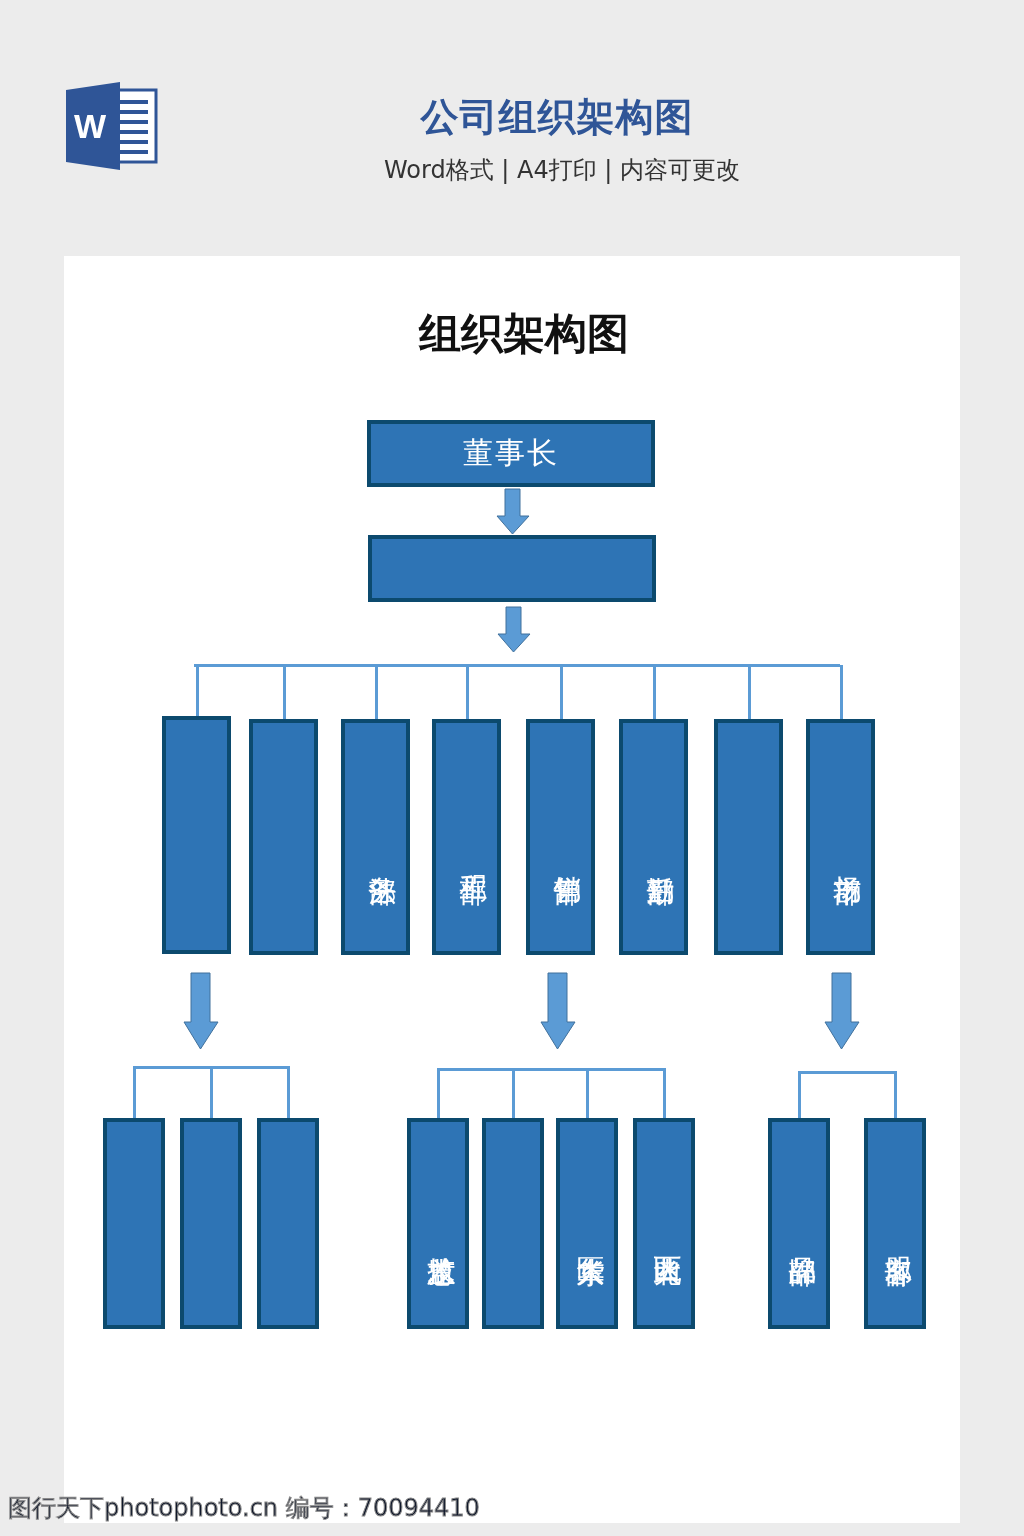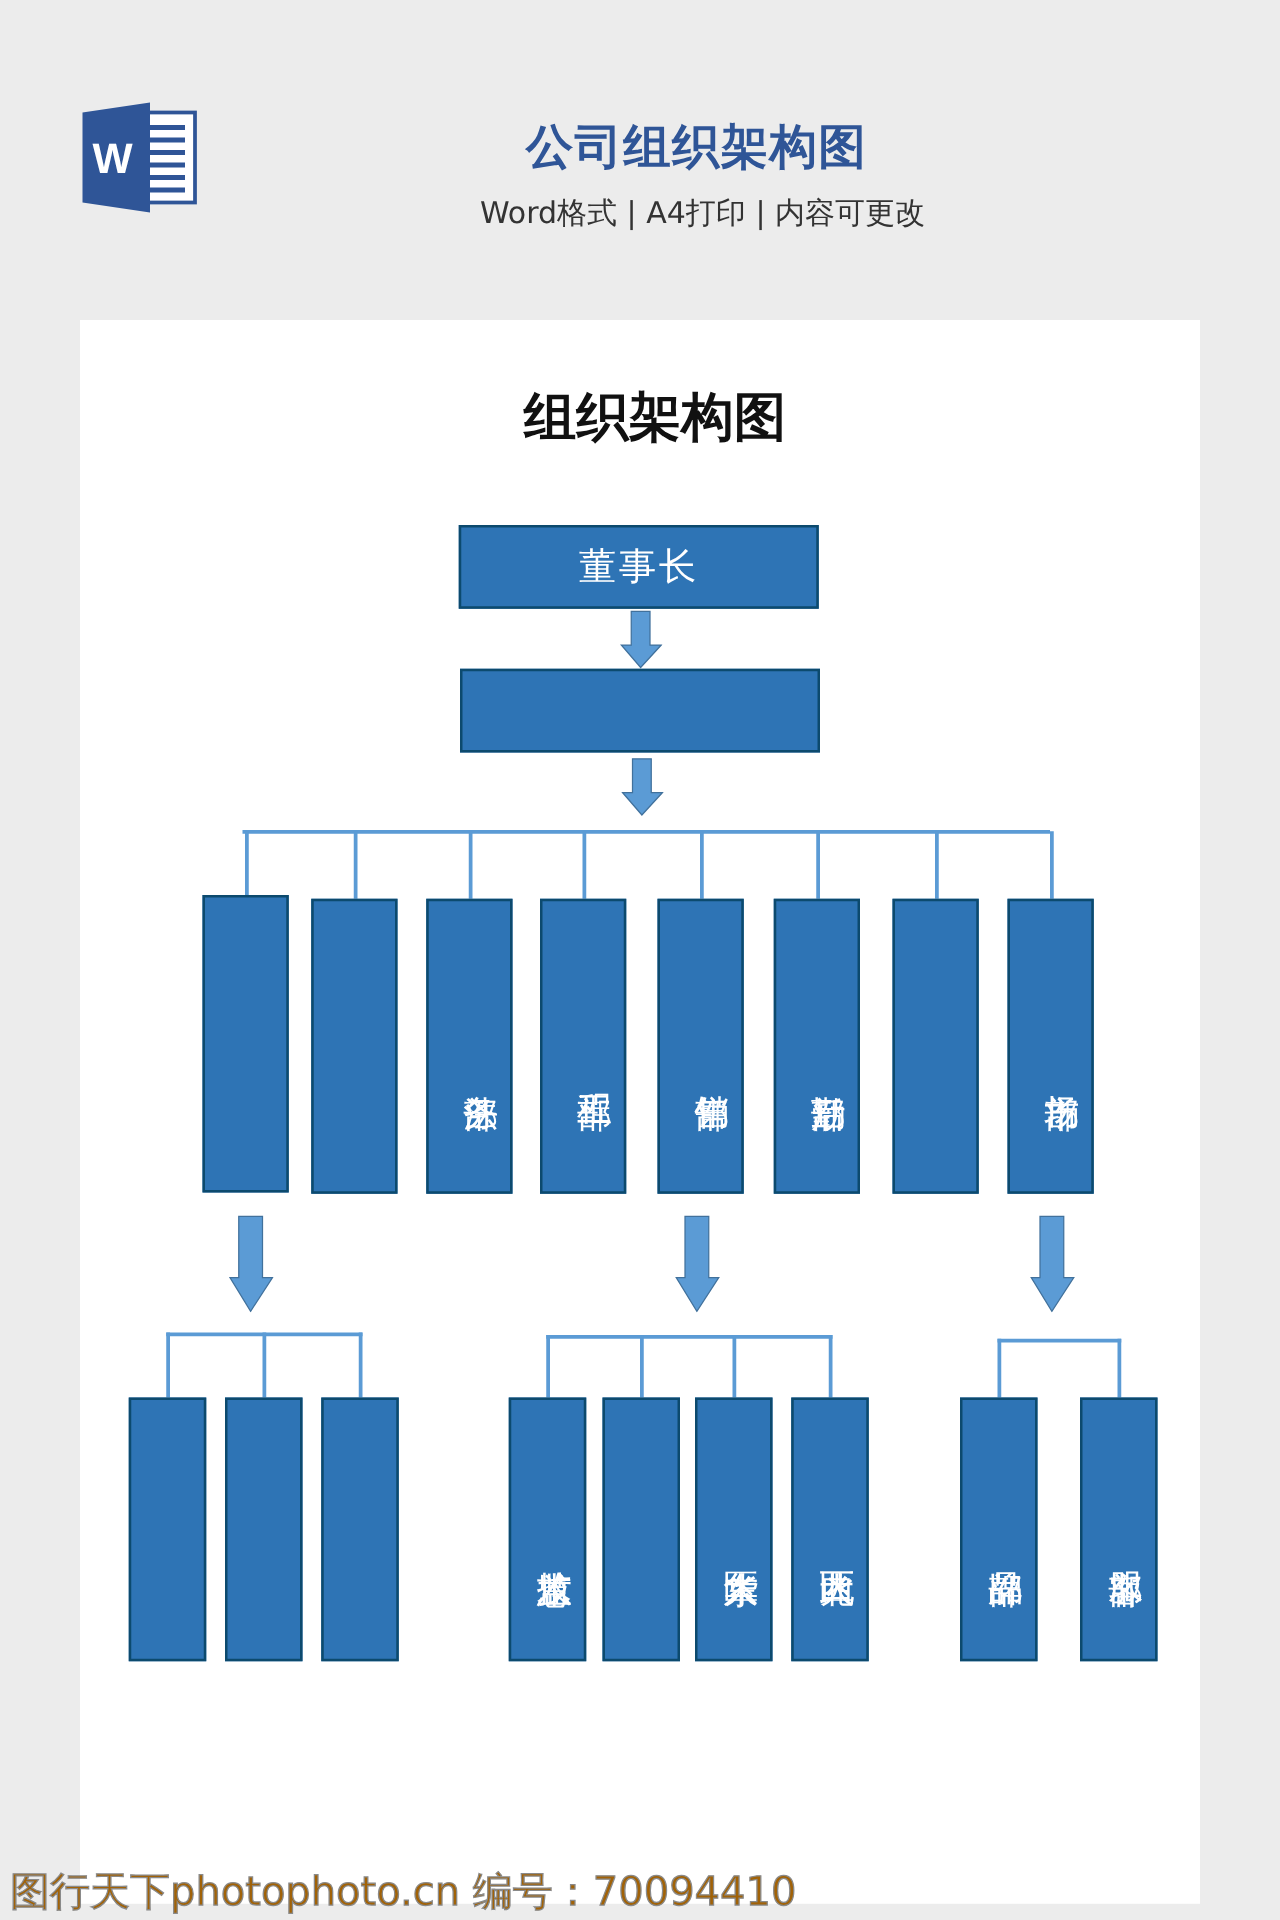--- a/index.html
+++ b/index.html
@@ -6,29 +6,29 @@
   body { width: 1024px; height: 1536px; background: #ececec; position: relative; overflow: hidden;
          font-family: "DejaVu Sans", sans-serif; }
   .abs { position: absolute; }
   #word-logo { left: 64px; top: 80px; width: 94px; height: 92px; }
   #header-title { left: 0; width: 1114px; top: 92px; text-align: center; font-size: 38px; font-weight: bold;
                   color: #2f5597; letter-spacing: 1px; }
   #header-sub { left: 0; width: 1124px; top: 154px; text-align: center; font-size: 24px; color: #333; }
   #page { left: 64px; top: 256px; width: 896px; height: 1267px; background: #ffffff; }
   #doc-title { left: 0; width: 1008px; top: 306px; text-align: center; font-size: 42px; font-weight: bold;
                color: #111; font-family: "DejaVu Serif", serif; margin-left: 20px; }
-  .box { position: absolute; background: #2e74b5; box-sizing: border-box; border: 2px solid #0c4a6e; }
+  .box { position: absolute; background: #2e74b5; box-sizing: border-box; border: 4px solid #0c4a6e; }
   .hbox { display: flex; align-items: center; justify-content: center; color: #fff; font-size: 30px;
           font-family: "DejaVu Serif", serif; letter-spacing: 2px; }
   .vbox { color: #fff; font-family: "DejaVu Serif", serif; font-size: 28px; text-align: center;
           line-height: 47px; padding-top: 33px; writing-mode: vertical-rl; text-orientation: upright; }
   .vbox span { display: inline-block; }
   .line { position: absolute; background: #5b9bd5; }
   .arrow { position: absolute; }
-  #watermark { left: 8px; top: 1492px; font-size: 32px; color: #a16207; -webkit-text-stroke: 1px #8a8a8a;
+  #watermark { left: 8px; top: 1492px; font-size: 24px; color: #0f172a; -webkit-text-stroke: 1px #8a8a8a;
                font-family: "DejaVu Sans", sans-serif; letter-spacing: 0px; }
 </style>
 </head>
 <body>
 
 <div id="word-logo" class="abs">
   <svg width="94" height="92" viewBox="0 0 94 92">
     <rect x="38" y="10" width="54" height="72" fill="#ffffff" stroke="#2f5597" stroke-width="3"></rect>
     <g fill="#2f5597">
       <rect x="52" y="20" width="32" height="4"></rect>

